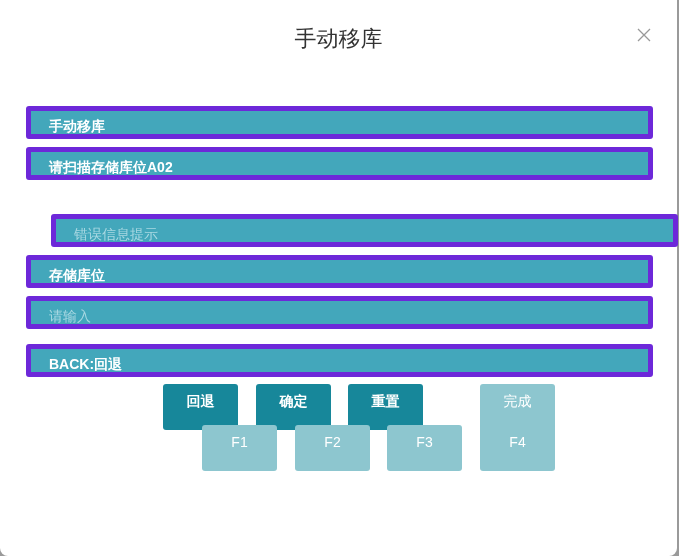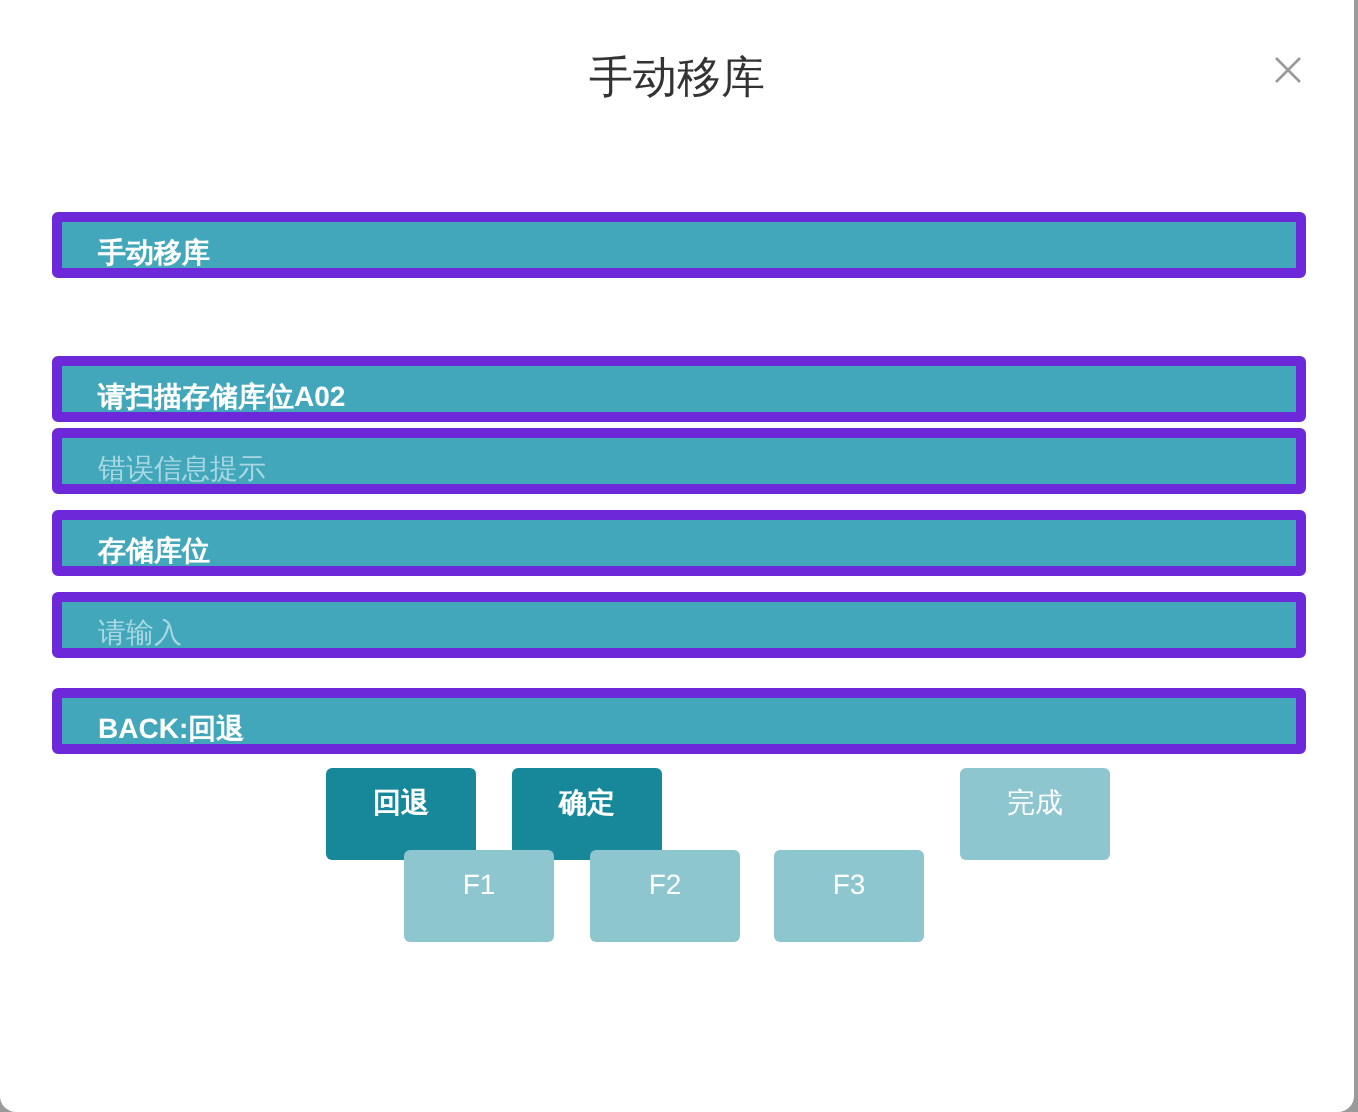--- a/index.html
+++ b/index.html
@@ -20,28 +20,30 @@
 
 <div class="dialog">
   <div class="title">手动移库</div>
   <div class="close">
     <svg width="16" height="16" viewBox="0 0 16 16">
         <path d="M2 2 L14 14 M14 2 L2 14" stroke="#999999" stroke-width="1.3" fill="none"></path>
       </svg>
   </div>
 
   <div class="bar" style="top:106px;">手动移库</div>
-  <div class="bar" style="top:147px;margin-top:31px;">请扫描存储库位A02</div>
-  <div class="bar placeholder" style="top:214px;">错误信息提示</div>
+  <div class="bar" style="top:147px;">请扫描存储库位A02</div>
+  <div class="bar placeholder" style="top:214px;margin-left:25px;">错误信息提示</div>
   <div class="bar" style="top:255px;">存储库位</div>
   <div class="bar" style="top:296px;">
     <input type="text" placeholder="请输入" style="">
   </div>
   <div class="bar" style="top:344px;">BACK:回退</div>
 
   <div class="btn dark" style="left:163px; top:384px;">回退</div>
   <div class="btn dark" style="left:256px; top:384px;">确定</div>
+  <div class="btn dark" style="left:348px; top:384px;">重置</div>
   <div class="btn light" style="left:441px; top:384px;">完成</div>
 
   <div class="btn light" style="left:163px; top:425px;">F1</div>
   <div class="btn light" style="left:256px; top:425px;">F2</div>
   <div class="btn light" style="left:348px; top:425px;">F3</div>
+  <div class="btn light" style="left:441px; top:425px;">F4</div>
 </div>
 
 </body></html>

